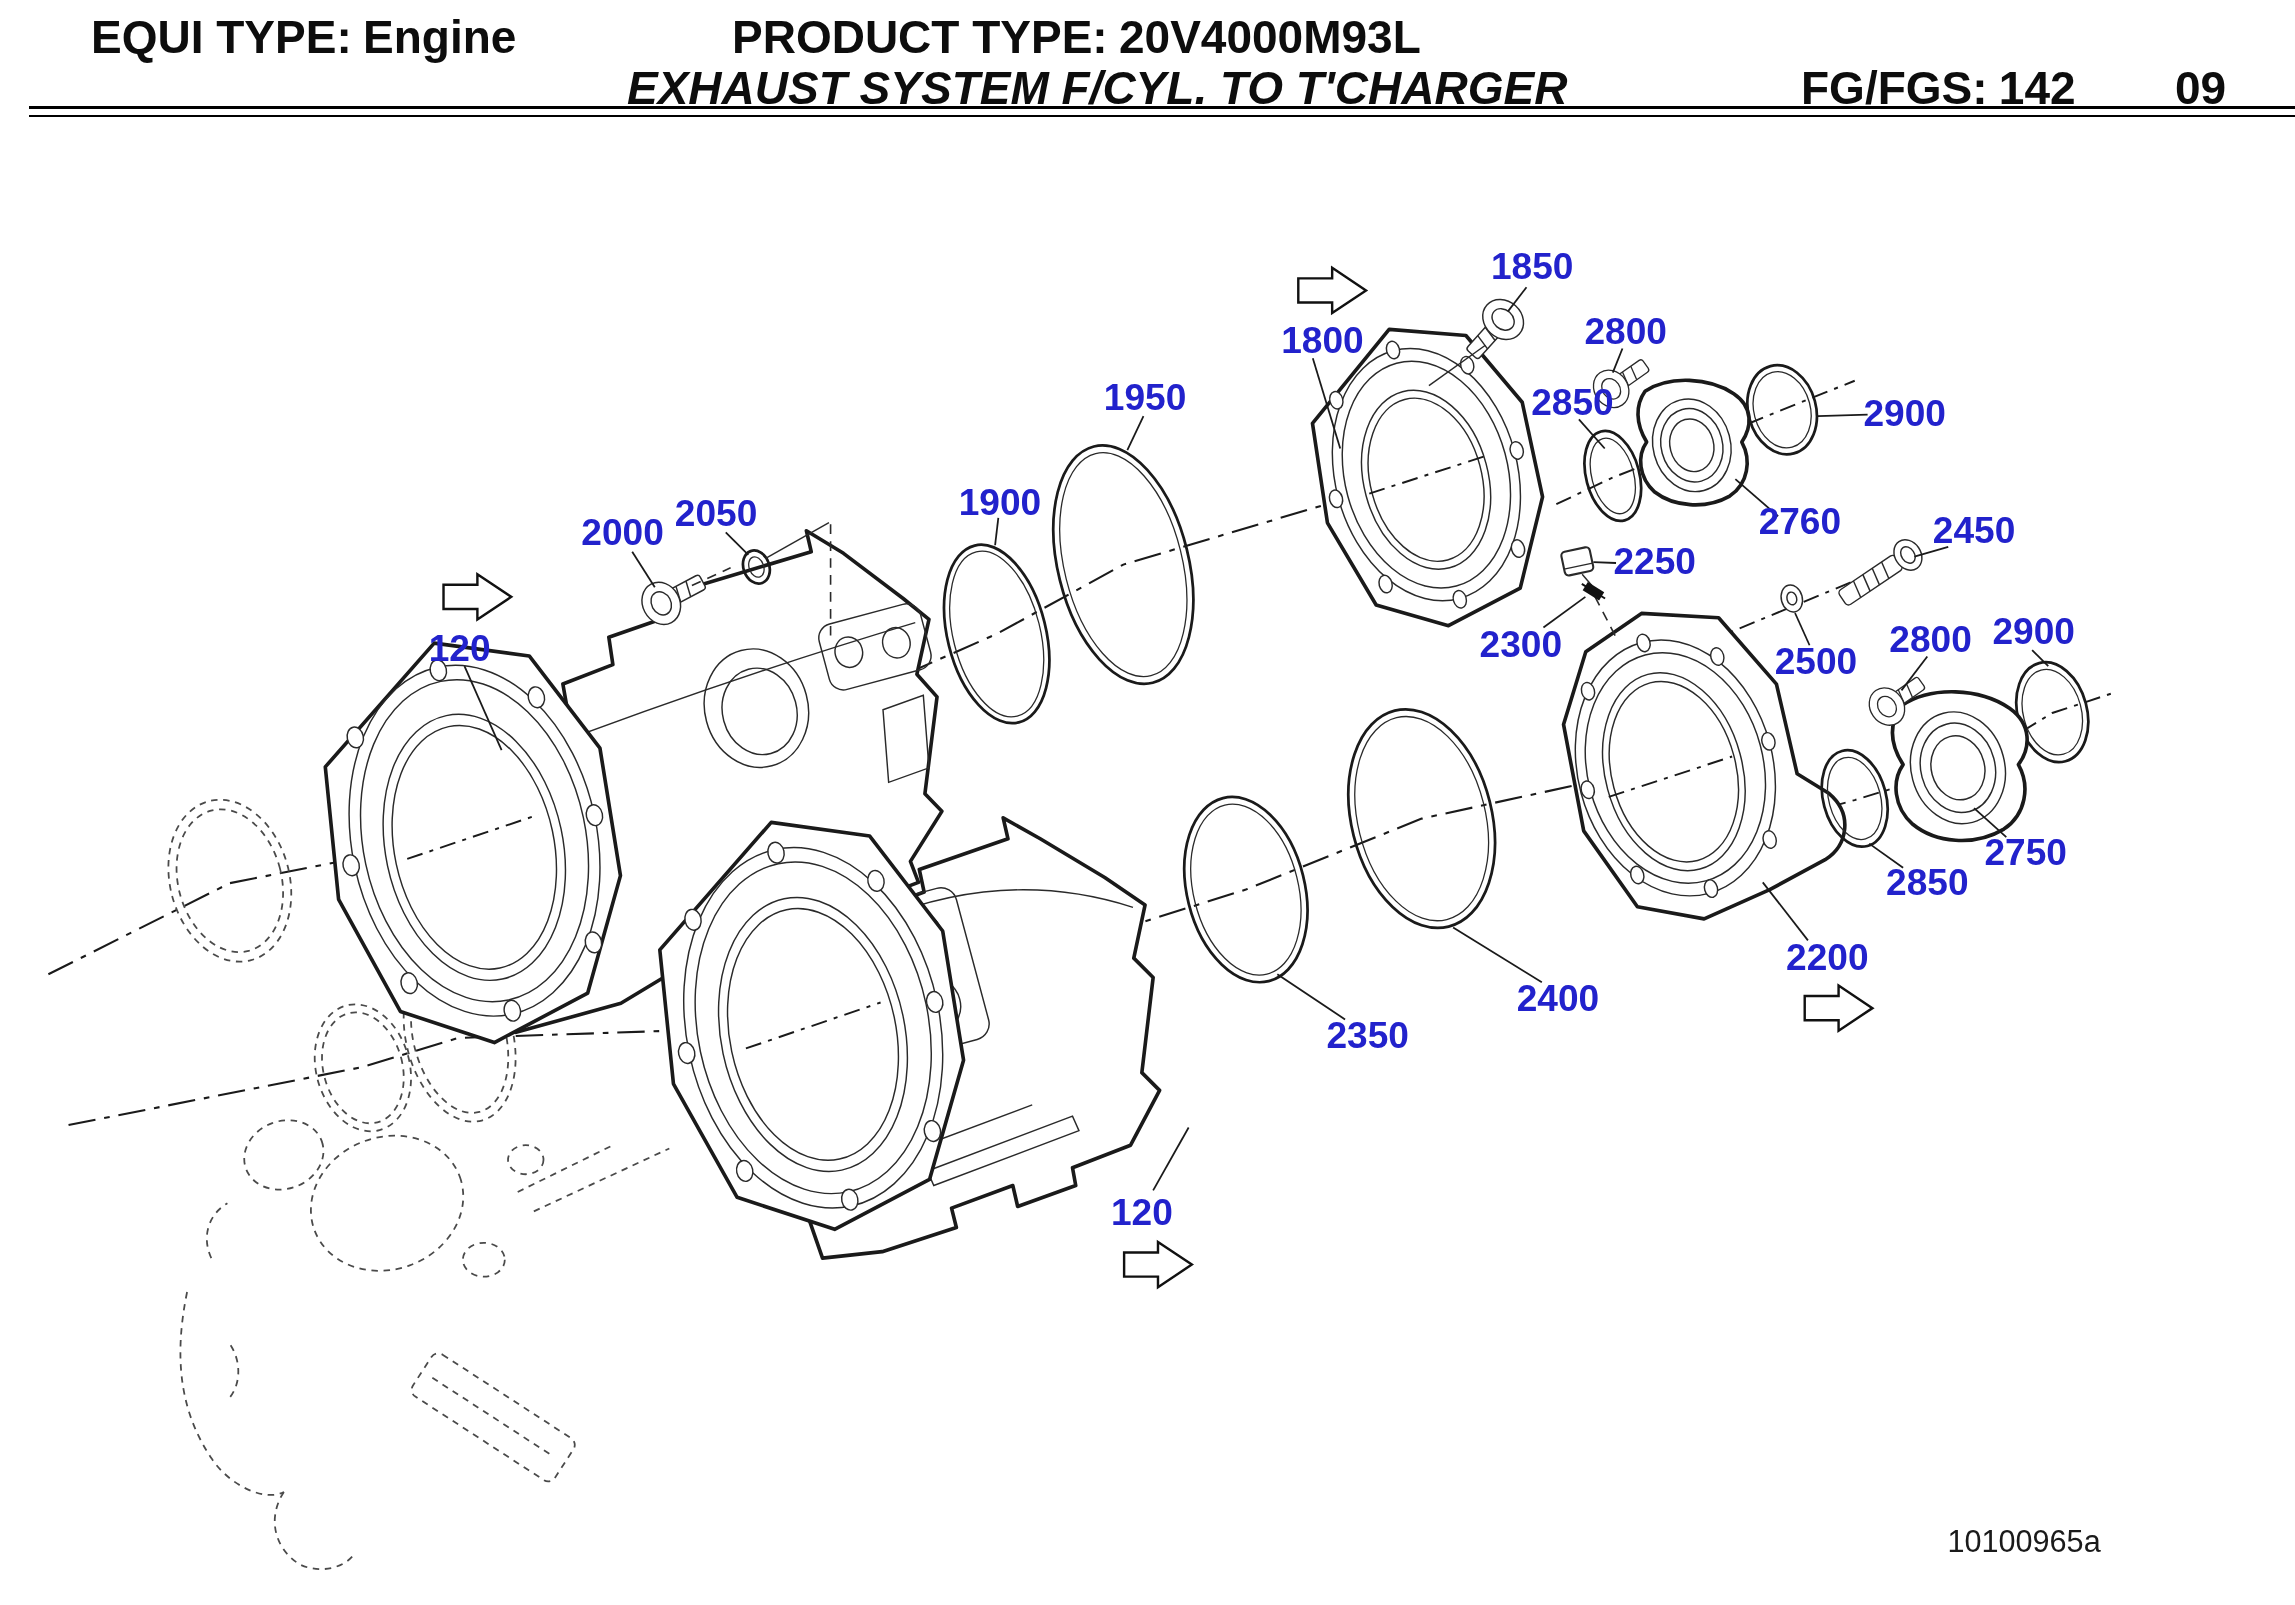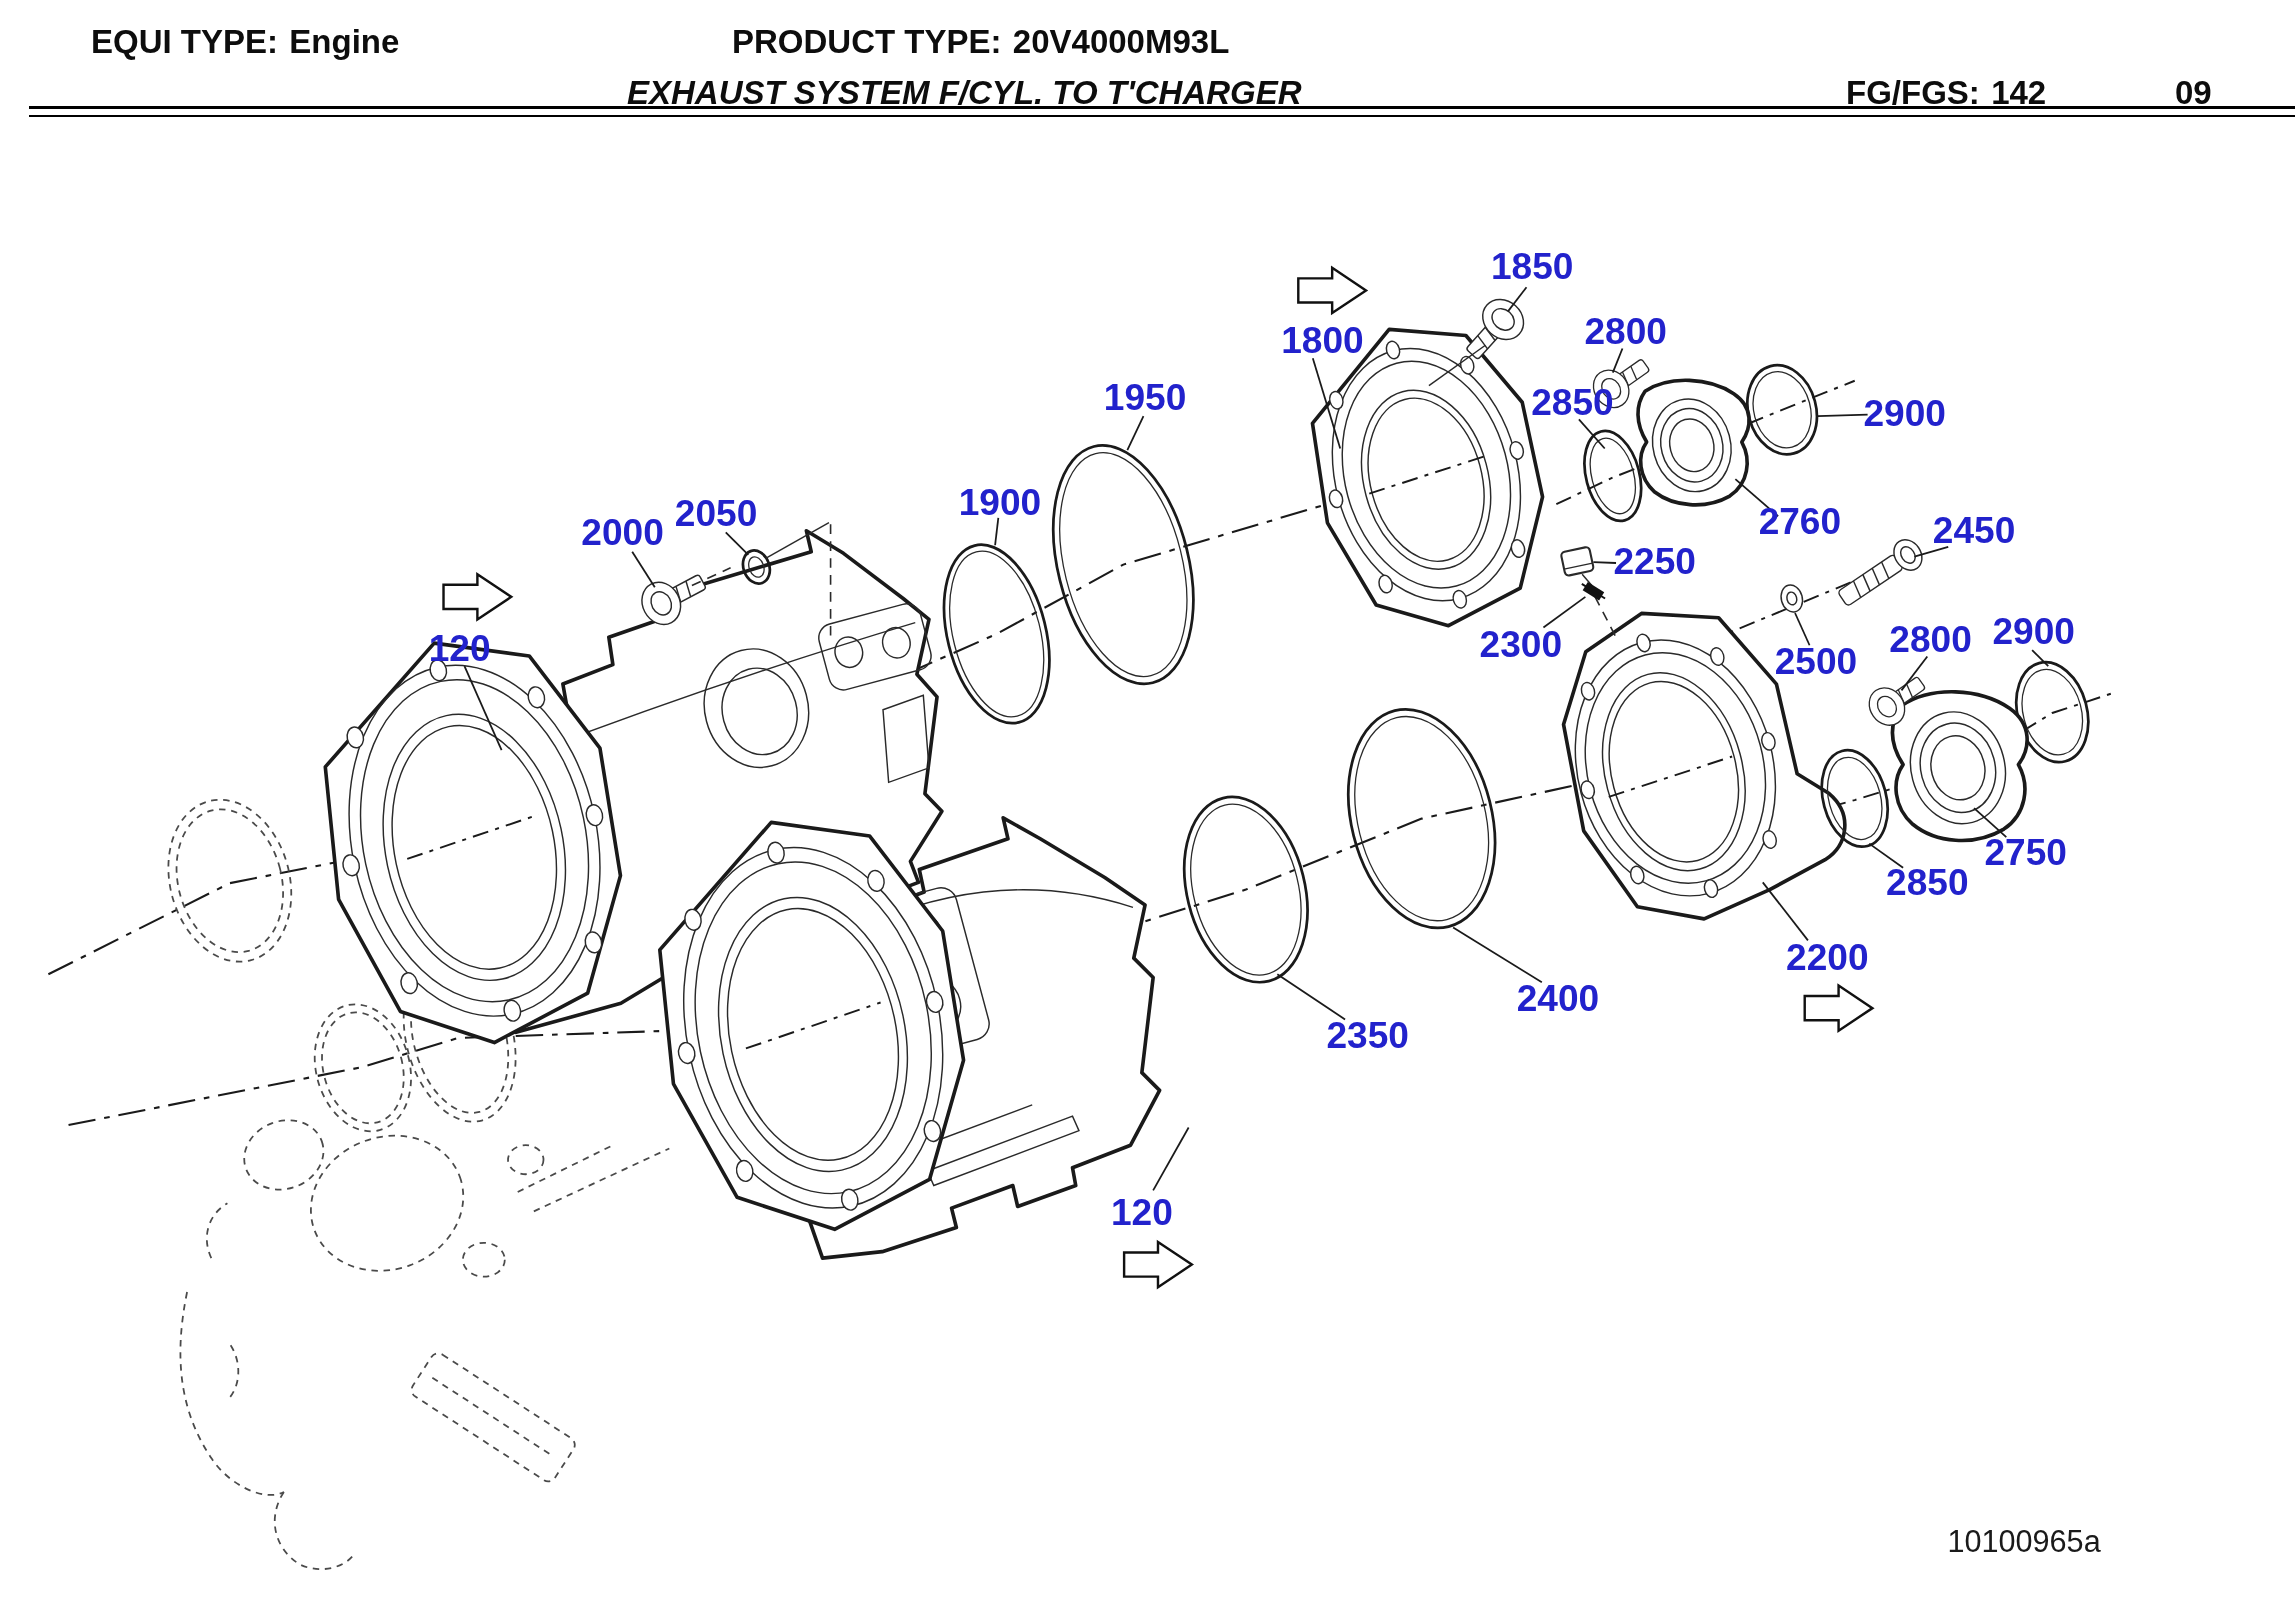--- a/index.html
+++ b/index.html
@@ -1,20 +1,20 @@
 <!DOCTYPE html>
 <html style="font-size:13px"><head>
 <meta charset="utf-8">
 <style>
   html,body{margin:0;padding:0;background:#888;}
   .page{
     position:relative; width:2295px; height:1605px; background:#ffffff;
     font-family:"Liberation Sans", sans-serif; overflow:hidden;
   }
-  .hdr{position:absolute; color:#0d0d0d; font-weight:700; font-size:33px; white-space:nowrap; letter-spacing:0px;margin-top:13px;}
+  .hdr{position:absolute; color:#0d0d0d; font-weight:700; font-size:46px; white-space:nowrap; letter-spacing:0px;}
   .hdr .lab{margin-right:11.3px;}
   .dbl-rule{
     position:absolute; left:29px; top:106px; width:2266px; height:5.6px;
     border-top:3.2px solid #000; border-bottom:2.4px solid #000;
   }
   svg text.callout{
     font-family:"Liberation Sans", sans-serif; font-size:46px; font-weight:700; text-anchor:middle;
   }
   svg text.dwgnum{
     font-family:"Liberation Sans", sans-serif; font-size:38px; font-weight:400; fill:#1a1a1a; text-anchor:middle;
@@ -37,21 +37,21 @@
 <div class="page">
 
   <div class="hdr" style="left:91px; top:9.7px;">
     <span class="lab">EQUI TYPE:</span><span>Engine</span>
   </div>
   <div class="hdr" style="left:732px; top:9.7px;">
     <span class="lab">PRODUCT TYPE:</span><span>20V4000M93L</span>
   </div>
 
   <div class="hdr" style="left:627px; top:61px;font-style:italic;">EXHAUST SYSTEM F/CYL. TO T'CHARGER</div>
-  <div class="hdr" style="left:1846px; top:61px;">
+  <div class="hdr" style="left:1801px; top:61px;">
     <span class="lab">FG/FGS:</span><span>142</span>
   </div>
   <div class="hdr" style="left:2175px; top:61px;">09</div>
 
   <div class="dbl-rule"></div>
 
   <svg width="2295" height="1605" viewBox="0 0 2846 1990" style="position:absolute;left:0;top:0;">
 
     <g>
       <polyline class="axis" points="60,1208 285,1095 590,1035 1000,890 1236,786 1393,700 1770,588"></polyline>

